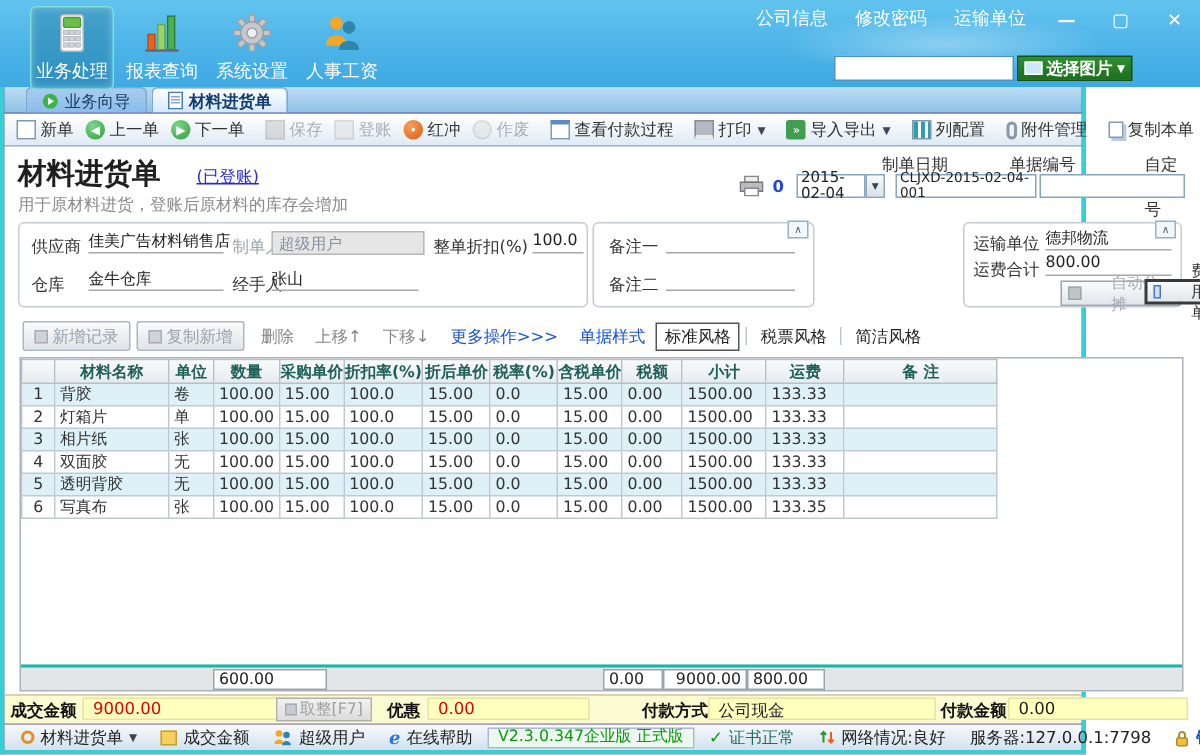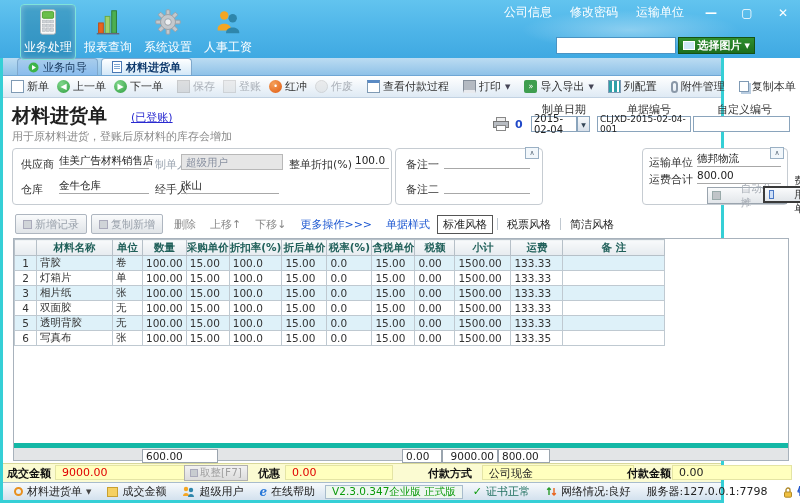--- a/index.html
+++ b/index.html
@@ -58,21 +58,21 @@
   .ti-clip { width:7px; height:12px; border:2px solid #8a98a8; border-radius:4px; background:transparent; }
   .ti-copy { background:#fff; border:1px solid #7f9ab4; box-shadow:2px 2px 0 #b8cce0; width:10px; height:11px; }
   .dd { font-size:7px; color:#445; margin-left:1px; }
 
   
   .content { position:relative; height:365px; background:#fff; }
   .doc-title { position:absolute; left:9px; top:5px; font-size:19px; font-weight:bold; color:#1f1f1f; }
   .doc-status { position:absolute; left:128px; top:12px; font-size:11px; color:#2a2ad0; text-decoration:underline; cursor:pointer; }
   .doc-sub { position:absolute; left:9px; top:31px; font-size:11px; color:#8a8a8a; }
   .head-fields { position:absolute; left:490px; top:4px; width:300px; height:42px; font-size:11px; color:#333; }
-  .hf-label { position:absolute; top:0; }
+  .hf-label { position:absolute; top:0;margin-left:46px; }
   .prn-count { position:absolute; left:22px; top:16px; color:#2048c8; font-weight:bold; }
   .fld { position:absolute; top:14px; height:16px; border:1px solid #8aa4bc; background:#fff; font-size:10px; color:#222; display:flex; align-items:center; padding:0 2px; }
   .combo-btn { position:absolute; top:14px; width:13px; height:16px; background:linear-gradient(#f8fafc,#d8e0ea); border:1px solid #8aa4bc;
     font-size:6px; color:#345; display:flex; align-items:center; justify-content:center; cursor:pointer; }
 
   .gbox { position:absolute; border:1px solid #c6ccd2; border-radius:4px; background:#fff; height:57px; font-size:11px; color:#333; }
   .lbl { position:absolute; white-space:nowrap; }
   .uval { position:absolute; border-bottom:1px solid #a8a8a8; height:15px; font-size:10.5px; color:#222; white-space:nowrap; cursor:text; }
   .gray-box { position:absolute; background:#e6e6e6; border:1px solid #b8b8b8; height:16px; font-size:10.5px; color:#8890a0; padding:1px 4px; }
   .collapse { position:absolute; top:-2px; width:14px; height:12px; border:1px solid #9ab0c4; background:#f2f7fb;
@@ -95,21 +95,21 @@
 
   
   .grid-wrap { position:absolute; left:10px; top:140px; width:776px; height:223px; border:1px solid #a8b2bc; background:#fff; }
   .grid-scroll { height:204px; overflow:hidden; }
   table.items { border-collapse:collapse; table-layout:fixed; font-size:10.5px; color:#333; }
   table.items th { height:16px; font-weight:bold; color:#20605a; background:linear-gradient(#f8fafb,#e6ebef);
     border:1px solid #b6c0c8; text-align:center; overflow:hidden; white-space:nowrap; }
   table.items td { height:14px; border:1px solid #bfc9d1; padding:0 3px; overflow:hidden; white-space:nowrap; cursor:cell; }
   table.items tbody tr:nth-child(odd) td { background:#def1f9; }
   table.items td.rn { text-align:center; }
-  .grid-totals { position:relative; height:17px; background:#e3e5e7; border-top:5px solid #14b8a6; }
+  .grid-totals { position:relative; height:17px; background:#e3e5e7; border-top:2px solid #14b8a6; }
   .tot-cell { position:absolute; top:1px; height:14px; background:#fff; border:1px solid #9aa4ae; font-size:10.5px; color:#222; padding:0 3px; }
 
   
   .paybar { position:relative; height:19px; background:#fbfbd2; border-top:1px solid #d8d89a; font-size:11px; }
   .pb-lbl { position:absolute; top:2px; font-weight:bold; color:#111; }
   .pb-fld { position:absolute; top:1px; height:15px; background:#ffffbe; border:1px solid #e4e4a4; padding:0 6px; font-size:11px; }
   .red { color:#e00000; }
   .pb-btn { position:absolute; top:1px; height:16px; display:flex; align-items:center; gap:2px; padding:0 5px;
     background:linear-gradient(#f2f2f2,#dcdcdc); border:1px solid #b0b0b0; color:#a0a0a0; font-size:10.5px; }
 
@@ -522,21 +522,21 @@
     <div class="paybar">
       <span class="pb-lbl" style="left:4px">成交金额</span>
       <span class="pb-fld red" style="left:52px;width:143px">9000.00</span>
       <div class="pb-btn" style="left:181px">
         <span class="sq" style="width:8px;height:8px;background:#c8ccd0;border:1px solid #aab"></span>
         <span>取整[F7]</span>
       </div>
       <span class="pb-lbl" style="left:255px">优惠</span>
       <span class="pb-fld red" style="left:282px;width:108px">0.00</span>
       <span class="pb-lbl" style="left:425px">付款方式</span>
-      <span class="pb-fld" style="left:479px;width:152px;color:#222">公司现金</span>
+      <span class="pb-fld" style="left:469px;width:152px;color:#222">公司现金</span>
       <span class="pb-lbl" style="left:624px">付款金额</span>
       <span class="pb-fld" style="left:669px;width:120px;color:#222">0.00</span>
     </div>
 
     <div class="statusbar">
       <div class="sb-item">
         <span class="ring"></span>
         <span>材料进货单</span>
         <span class="tab-chev">▼</span>
       </div>

